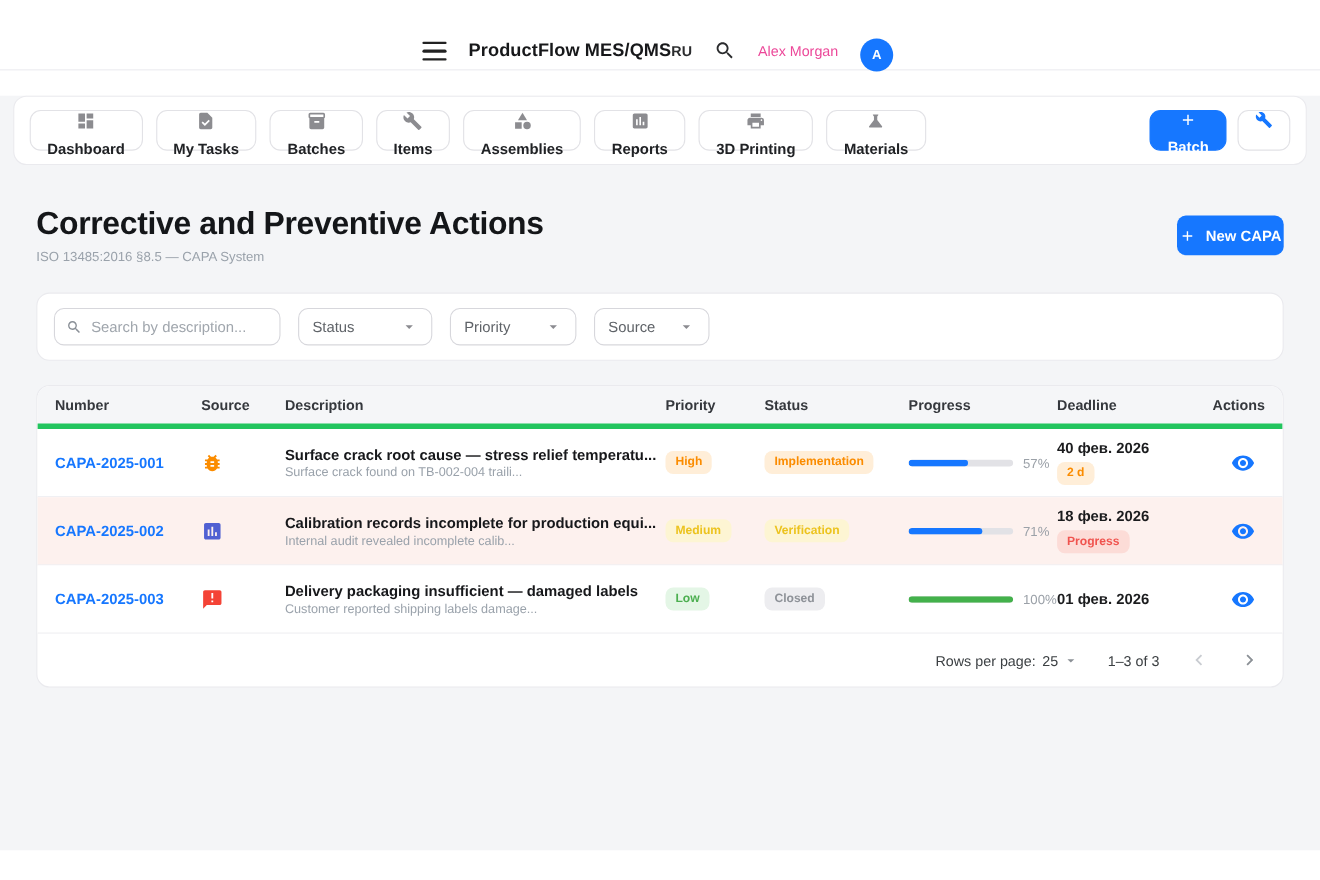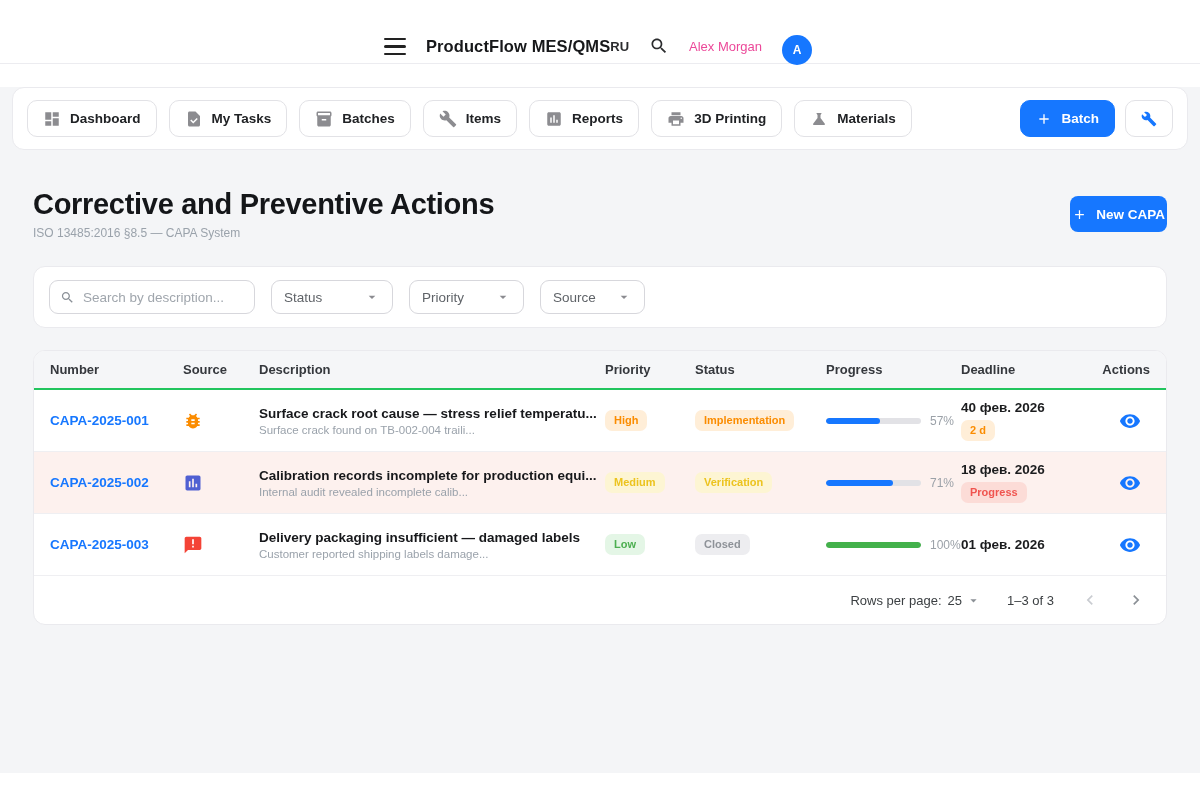--- a/index.html
+++ b/index.html
@@ -32,21 +32,21 @@
   
   .nav-card {
     margin:23px 12px 0; background:#fff; border:1px solid #eaeaee; border-radius:12px;
     padding:12px 14px; display:flex; justify-content:space-between; align-items:center;
   }
   .nav-group { display:flex; gap:12px; }
   .nav-group.right { gap:10px; }
   .pill {
     display:inline-flex; align-items:center; gap:9px; height:37px; padding:0 15px;
     background:#fff; border:1px solid #e2e2e6; border-radius:10px; cursor:pointer;
-    font-size:13.5px; font-weight:700; color:#202225; white-space:nowrap;
+    font-size:13.5px; font-weight:700; color:#202225; white-space:nowrap;flex-direction:column;
   }
   .pill svg { flex:none; }
   .pill .gi { fill:#8c8c90; }
   .pill.primary { background:#1677ff; border-color:#1677ff; color:#fff; }
   .pill.primary .gi { fill:#fff; }
   .pill.ghost-blue { color:#1677ff; }
   .pill.ghost-blue .gi { fill:#1677ff; }
   
   .title-row { display:flex; justify-content:space-between; align-items:flex-start; margin:38px 33px 0; }
   .page-title { font-size:29px; font-weight:800; color:#141619; letter-spacing:-.3px; }
@@ -75,21 +75,21 @@
     display:flex; align-items:center; justify-content:space-between; padding:0 12px;
     font-size:13.5px; color:#5f6368; cursor:pointer;
   }
   .select.w1 { width:122px; } .select.w2 { width:115px; } .select.w3 { width:105px; }
   
   .table-card { margin:22px 33px 0; background:#fff; border:1px solid #eaeaee; border-radius:12px; overflow:hidden; }
   .grid-cols {
     display:grid; grid-template-columns:133px 76px 1fr 90px 131px 135px 129px 60px;
     padding:0 16px; align-items:center;
   }
-  .t-head { background:#f5f6f8; height:39px; border-bottom:2px solid #22c55e; }
+  .t-head { background:#f5f6f8; height:39px; border-bottom:5px solid #22c55e; }
   .t-head .th { font-size:13px; font-weight:700; color:#35383d; }
   .t-head .th:last-child { justify-self:end; }
   .t-row { min-height:62px; border-bottom:1px solid #efeff2; background:#fff; }
   .t-row.overdue-row { background:#fdf1ee; }
   .num-link { font-size:13.5px; font-weight:700; color:#1677ff; text-decoration:none; cursor:pointer; }
   .source-cell { display:flex; align-items:center; }
   .desc-title { font-size:13.5px; font-weight:700; color:#17181b; margin-bottom:3px; }
   .desc-sub { font-size:11.5px; color:#9aa2ab; }
   .chip {
     display:inline-block; padding:4px 9px; border-radius:7px;
@@ -163,20 +163,28 @@
         <span>Batches</span>
       </button>
       <button class="pill">
         <svg class="gi" width="18" height="18" viewBox="0 0 24 24">
             <path d="M22.7 19l-9.1-9.1c.9-2.3.4-5-1.5-6.9-2-2-5-2.4-7.4-1.3L9 6 6 9 1.6 4.7C.4 7.1.9 10.1 2.9 12.1c1.9 1.9 4.6 2.4 6.9 1.5l9.1 9.1c.4.4 1 .4 1.4 0l2.3-2.3c.5-.4.5-1.1.1-1.4z"></path>
           </svg>
         <span>Items</span>
       </button>
       <button class="pill">
         <svg class="gi" width="18" height="18" viewBox="0 0 24 24">
+            <path d="M12 2l-5.5 9h11L12 2z"></path>
+            <circle cx="17.5" cy="17.5" r="4.5"></circle>
+            <path d="M3 13.5h8v8H3z"></path>
+          </svg>
+        <span>Assemblies</span>
+      </button>
+      <button class="pill">
+        <svg class="gi" width="18" height="18" viewBox="0 0 24 24">
             <path d="M19 3H5c-1.1 0-2 .9-2 2v14c0 1.1.9 2 2 2h14c1.1 0 2-.9 2-2V5c0-1.1-.9-2-2-2zM9 17H7v-7h2v7zm4 0h-2V7h2v10zm4 0h-2v-4h2v4z"></path>
           </svg>
         <span>Reports</span>
       </button>
       <button class="pill">
         <svg class="gi" width="18" height="18" viewBox="0 0 24 24">
             <path d="M19 8H5c-1.66 0-3 1.34-3 3v6h4v4h12v-4h4v-6c0-1.66-1.34-3-3-3zm-3 11H8v-5h8v5zm3-7c-.55 0-1-.45-1-1s.45-1 1-1 1 .45 1 1-.45 1-1 1zm-1-9H6v4h12V3z"></path>
           </svg>
         <span>3D Printing</span>
       </button>

